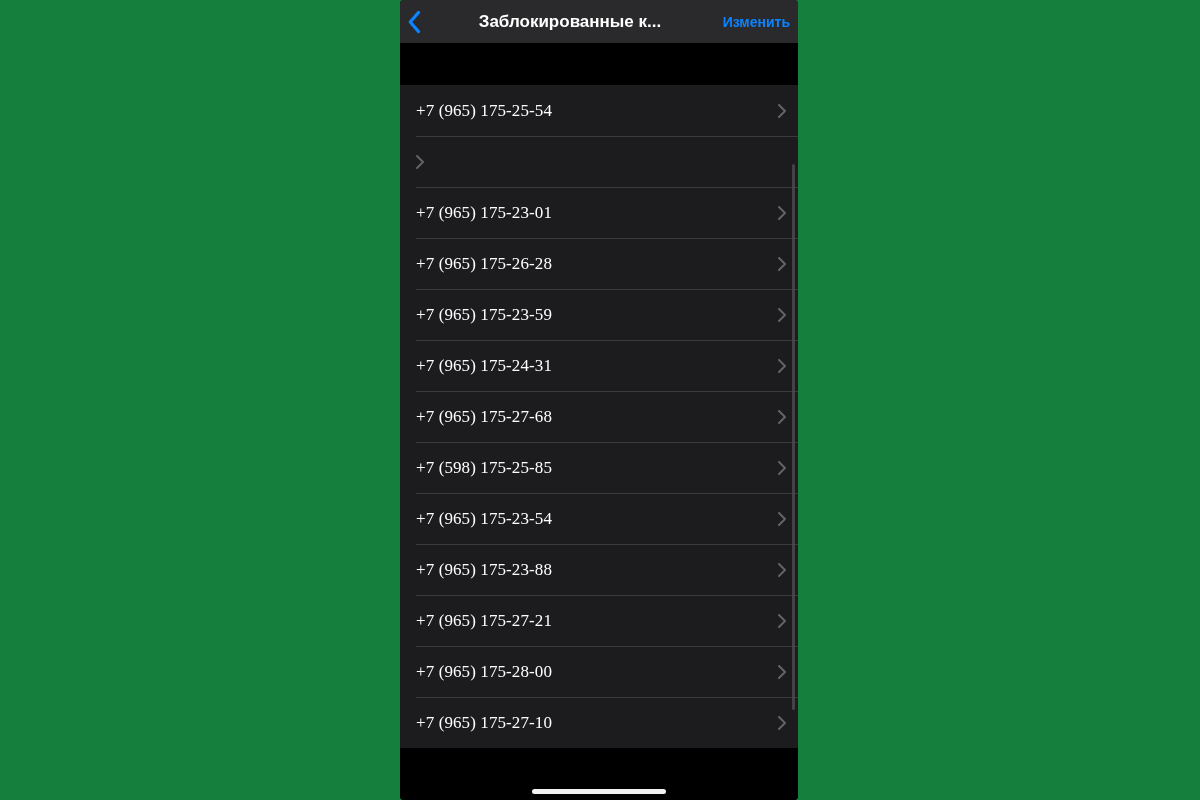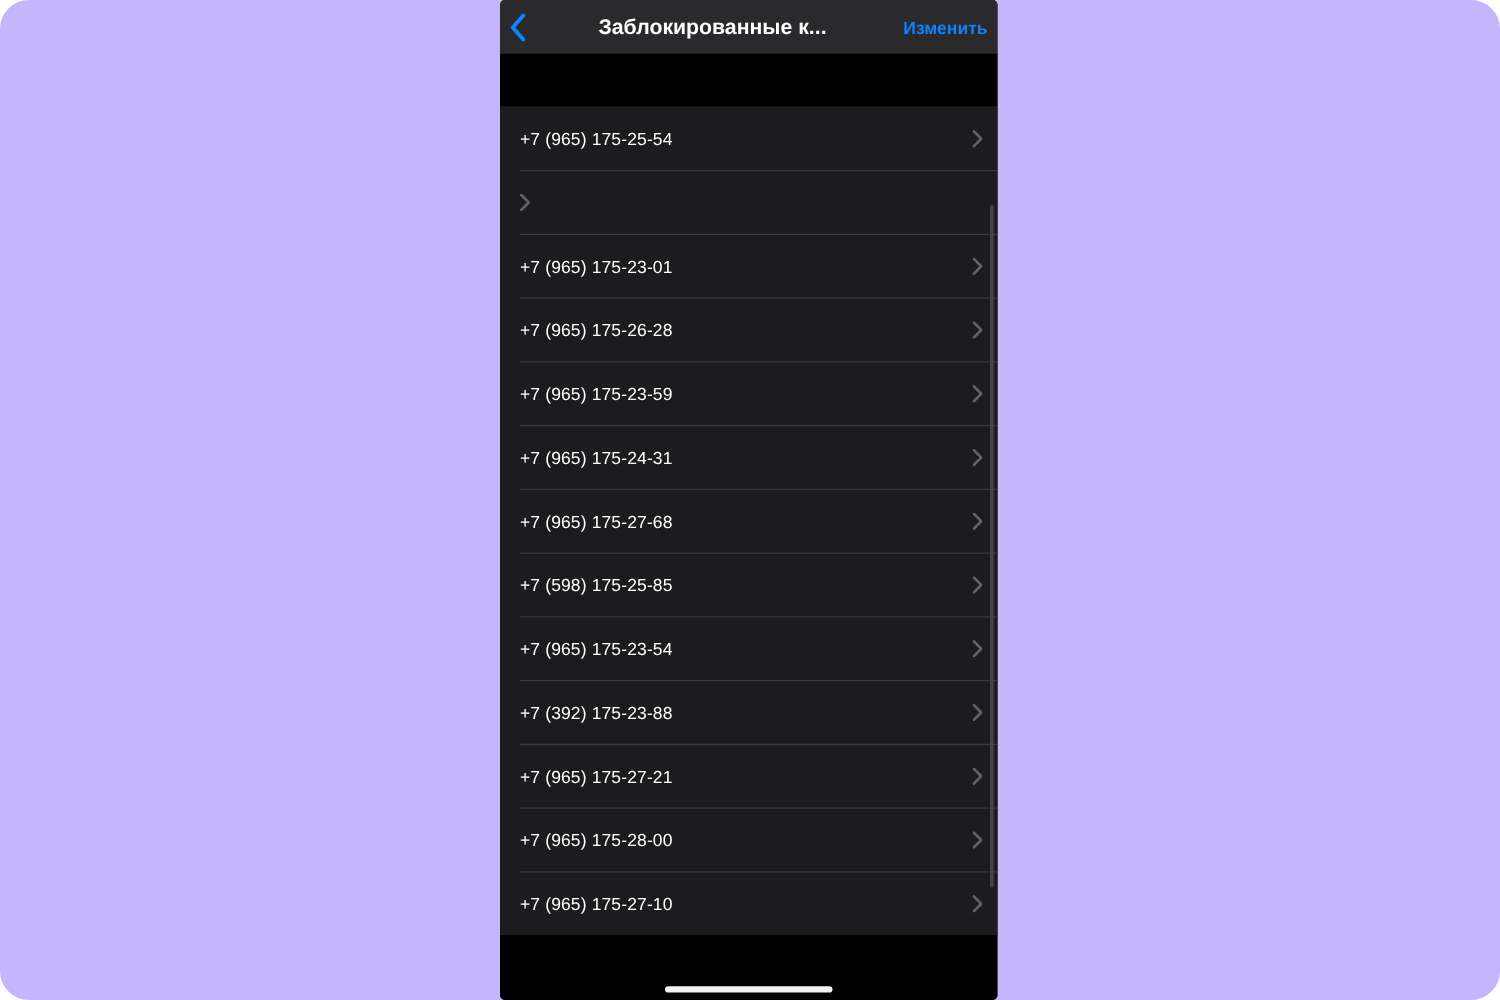--- a/index.html
+++ b/index.html
@@ -8,22 +8,21 @@
     width: 1200px;
     height: 800px;
     background: #ffffff;
     font-family: -apple-system, "SF Pro Text", "Helvetica Neue", Arial, sans-serif;
     overflow: hidden;
   }
   .stage {
     position: relative;
     width: 1200px;
     height: 800px;
-    background: #c4b5fd;
-    border-radius: 23px;
+    background: #15803d;
   }
   .phone {
     position: absolute;
     left: 400px;
     top: 0;
     width: 398px;
     height: 800px;
     background: #000000;
     border-radius: 4px;
     overflow: hidden;
@@ -101,22 +100,23 @@
     left: 16px;
     right: 0;
     bottom: 0;
     height: 0.5px;
     background: #3a3a3c;
   }
   .row:last-child::after { display:none; }
   .phone-text {
     flex: 1;
     color: #ffffff;
-    font-size: 14px;
+    font-size: 17px;
     letter-spacing: 0.1px;
+    font-family: Liberation Serif, serif;
   }
   .disclosure {
     color: #636366;
     display: flex;
     align-items: center;
   }
   .disclosure svg { display:block; }
   .scroll-indicator {
     position: absolute;
     right: 3px;
@@ -226,21 +226,21 @@
           </div>
           <div class="row">
             <div class="phone-text">+7 (965) 175-23-54</div>
             <div class="disclosure">
               <svg width="8" height="14" viewBox="0 0 8 14">
                 <polyline points="1,1 7,7 1,13" fill="none" stroke="#636366" stroke-width="2" stroke-linecap="round" stroke-linejoin="round"></polyline>
               </svg>
             </div>
           </div>
           <div class="row">
-            <div class="phone-text">+7 (392) 175-23-88</div>
+            <div class="phone-text">+7 (965) 175-23-88</div>
             <div class="disclosure">
               <svg width="8" height="14" viewBox="0 0 8 14">
                 <polyline points="1,1 7,7 1,13" fill="none" stroke="#636366" stroke-width="2" stroke-linecap="round" stroke-linejoin="round"></polyline>
               </svg>
             </div>
           </div>
           <div class="row">
             <div class="phone-text">+7 (965) 175-27-21</div>
             <div class="disclosure">
               <svg width="8" height="14" viewBox="0 0 8 14">

